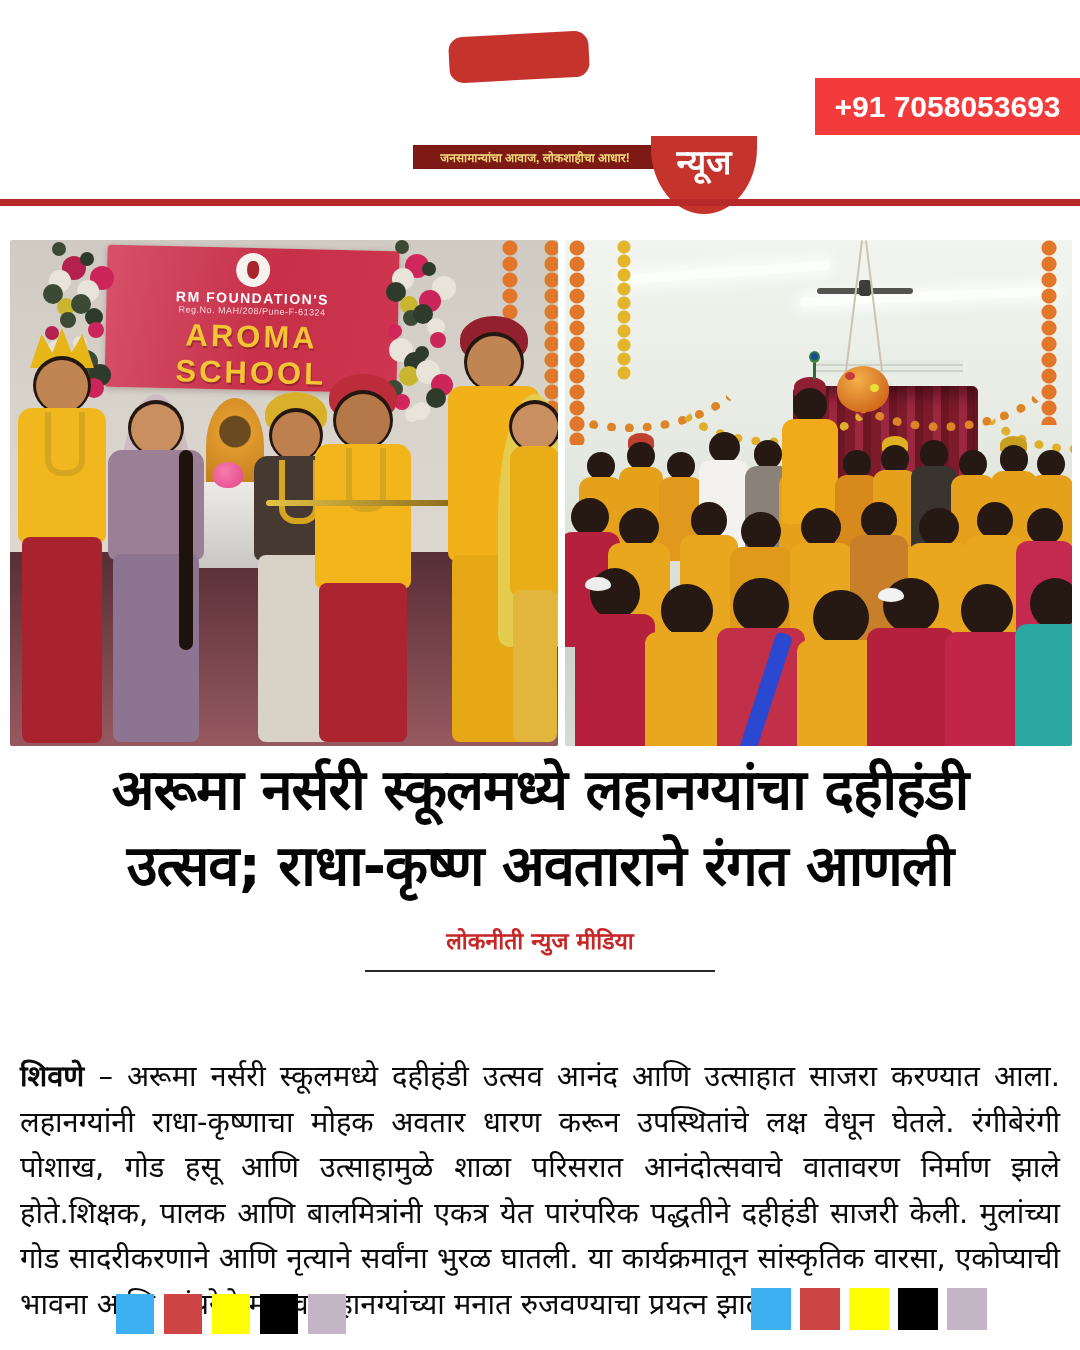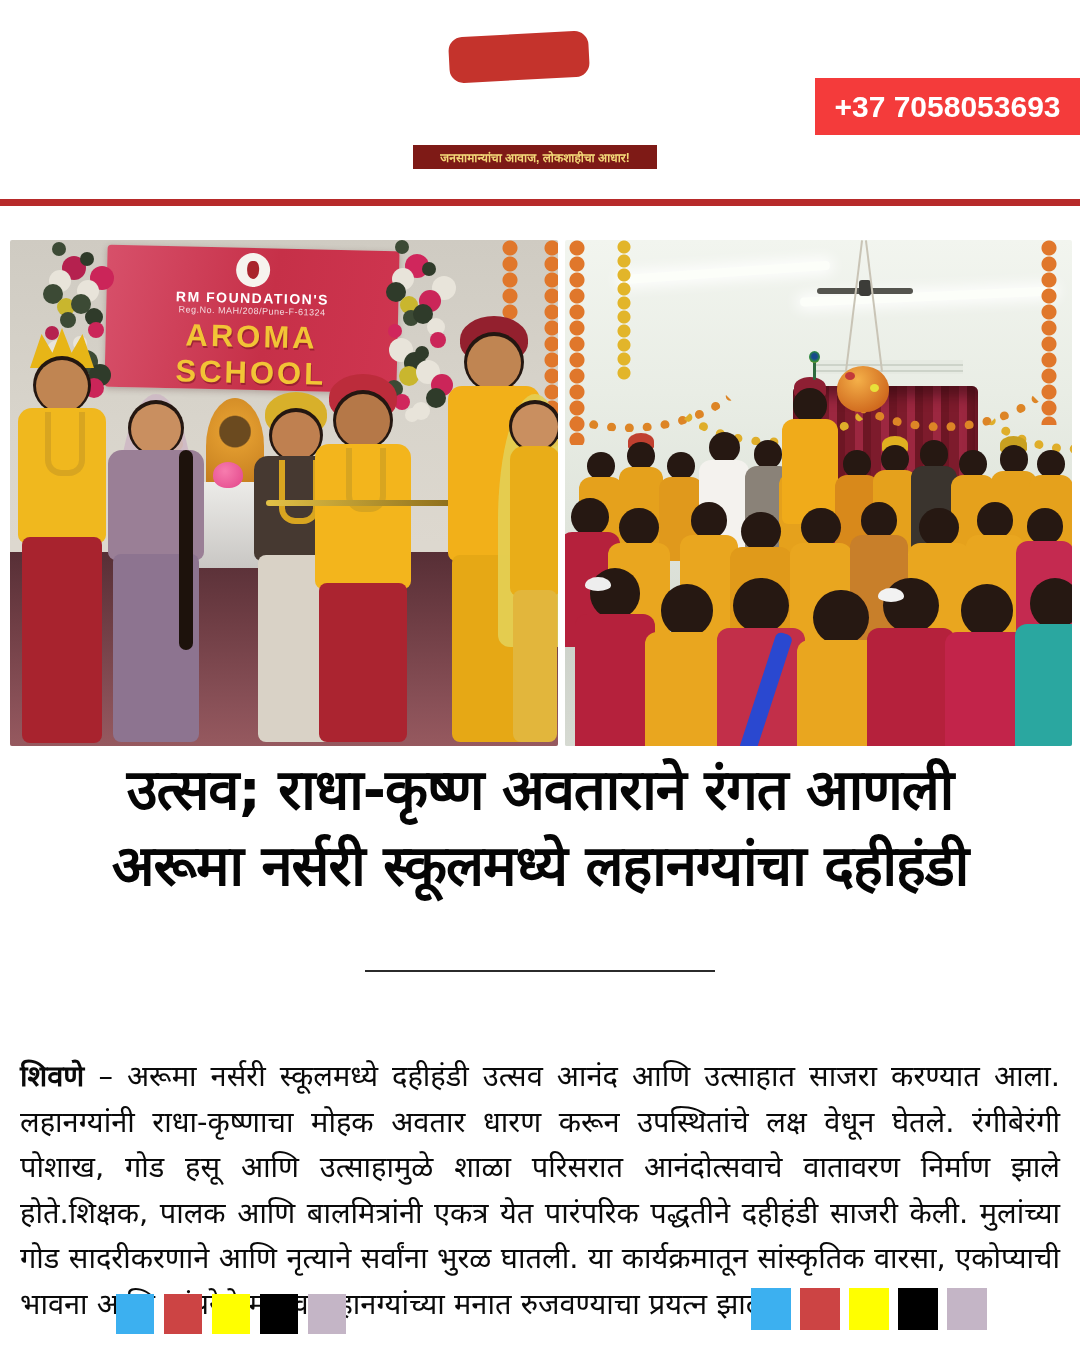--- a/index.html
+++ b/index.html
@@ -115,24 +115,27 @@
 </style>
 </head>
 <body>
 
 <div class="page">
 
 
   <div class="logo">
     <div class="tab"></div>
     <div class="tagline">जनसामान्यांचा आवाज, लोकशाहीचा आधार!</div>
+    <div class="shield">
+      <span>न्यूज</span>
+    </div>
   </div>
 
   <div class="phone-box">
-    <span>+37 7058053693</span>
+    <span>+91 7058053693</span>
   </div>
 
   <div class="header-divider"></div>
 
   <div class="photo photo-left" id="photoL">
     <div class="floorL"></div>
     <div class="mgstrip" style="left:158px;top:196px;height:140px;"></div>
     <div class="mgstrip" style="left:276px;top:196px;height:140px;"></div>
     <div class="arch"></div>
     <div class="tableL"></div>
@@ -386,23 +389,24 @@
           <div class="torso" style="top:47.61px;height:161px;background:#c2244a"></div>
         </div>
         <div class="kid" style="left: 446px; top: 338px; width: 88px; height: 204.6px;">
           <div class="head" style="width:50.6px;height:50.6px;left:18.7px;background:#261812"></div>
           <div class="torso" style="top:45.54px;height:154px;background:#2aa7a0"></div>
         </div>
       </div>
   </div>
 
   <div class="headline">
+    <div>अरूमा नर्सरी स्कूलमध्ये लहानग्यांचा दहीहंडी</div>
     <div>उत्सव; राधा-कृष्ण अवताराने रंगत आणली</div>
-    <div>अरूमा नर्सरी स्कूलमध्ये लहानग्यांचा दहीहंडी</div>
   </div>
+  <div class="byline">लोकनीती न्युज मीडिया</div>
   <hr class="sep">
   <p class="body-text"><b>शिवणे</b><span> – अरूमा नर्सरी स्कूलमध्ये दहीहंडी उत्सव आनंद आणि उत्साहात साजरा करण्यात आला. लहानग्यांनी राधा-कृष्णाचा मोहक अवतार धारण करून उपस्थितांचे लक्ष वेधून घेतले. रंगीबेरंगी पोशाख, गोड हसू आणि उत्साहामुळे शाळा परिसरात आनंदोत्सवाचे वातावरण निर्माण झाले होते.शिक्षक, पालक आणि बालमित्रांनी एकत्र येत पारंपरिक पद्धतीने दहीहंडी साजरी केली. मुलांच्या गोड सादरीकरणाने आणि नृत्याने सर्वांना भुरळ घातली. या कार्यक्रमातून सांस्कृतिक वारसा, एकोप्याची भावना आणि परंपरेचे महत्त्व लहानग्यांच्या मनात रुजवण्याचा प्रयत्न झाला.</span></p>
 
   <div class="swatches left" id="swL">
       <div class="sw" style="background: rgb(60, 176, 240);"></div>
       <div class="sw" style="background: rgb(204, 68, 68);"></div>
       <div class="sw" style="background: rgb(255, 255, 0);"></div>
       <div class="sw" style="background: rgb(0, 0, 0);"></div>
       <div class="sw" style="background: rgb(196, 181, 198);"></div>
     </div>

